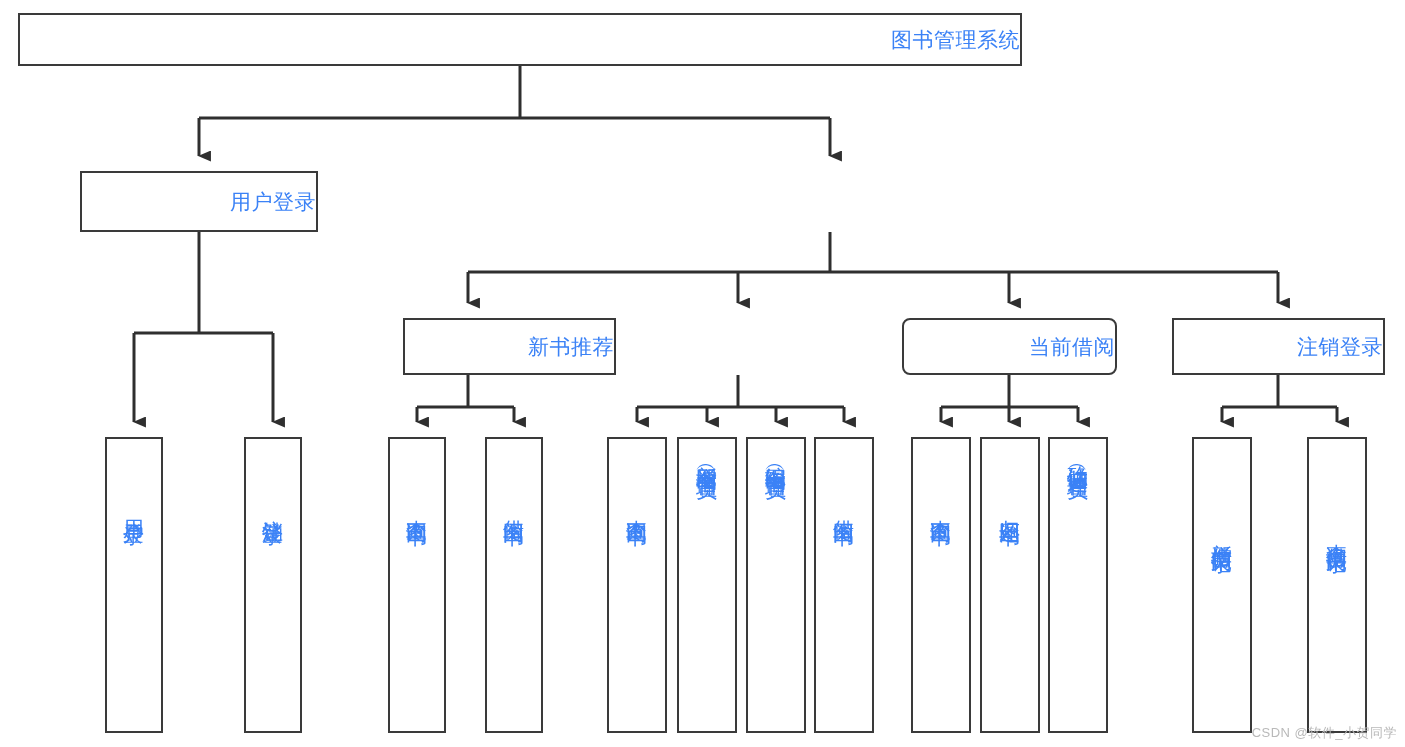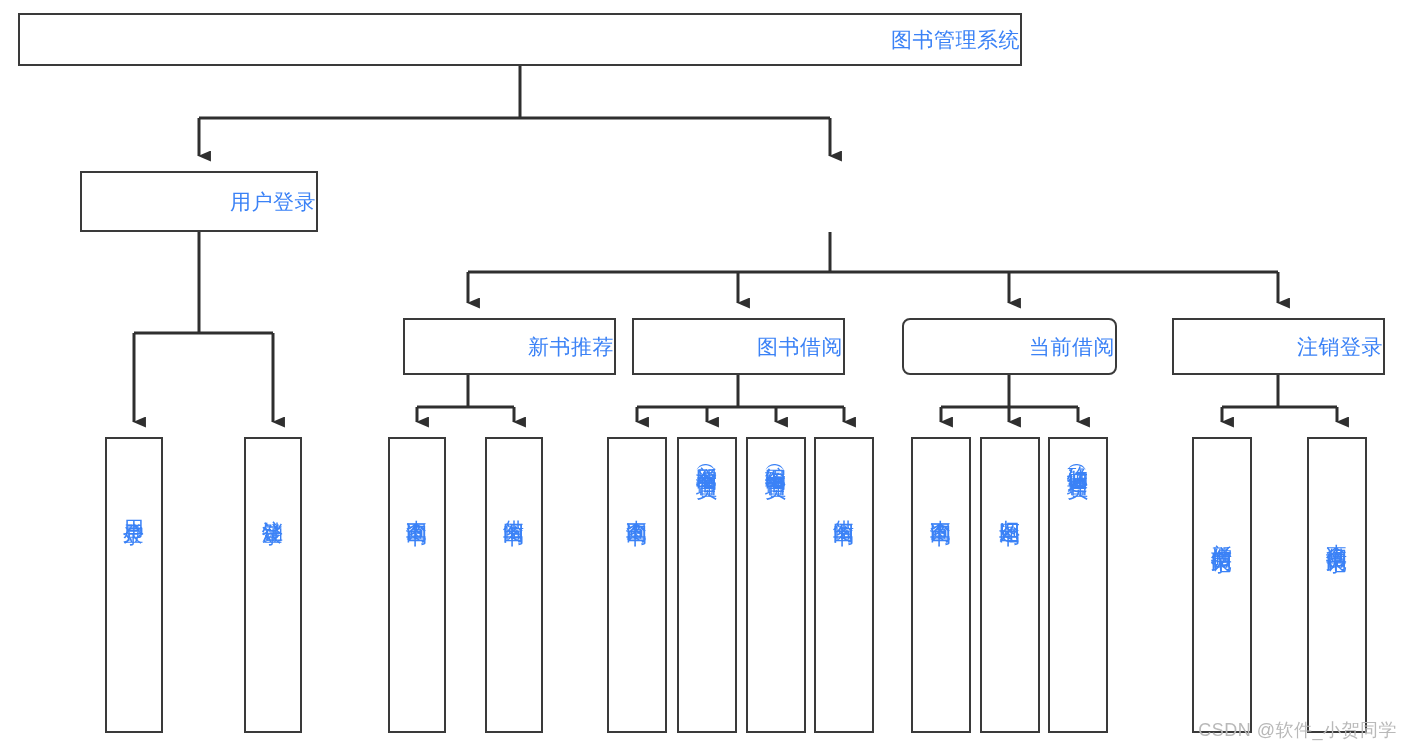--- a/index.html
+++ b/index.html
@@ -63,21 +63,21 @@
   .node.vert.midlow .node-label {
     padding-top: 84px;
   }
   .node.vert.long .node-label {
     padding-top: 6px;
   }
   .watermark {
     position: absolute;
     right: 8px;
     bottom: 5px;
-    font-size: 18px;
+    font-size: 13px;
     color: #b9b9b9;
     white-space: nowrap;
     letter-spacing: 0.5px;
   }
 </style>
 </head>
 <body>
 
 <div id="diagram-root">
 
@@ -135,23 +135,20 @@
     <span class="node-label">图书管理系统</span>
   </div>
 
   <div class="node horiz" style="left:80px; top:171px; width:238px; height:61px;">
     <span class="node-label">用户登录</span>
   </div>
 
   <div class="node horiz" style="left:362px; top:318px; width:213px; height:57px;margin-left:41px;">
     <span class="node-label">新书推荐</span>
   </div>
-  <div class="node horiz" style="left:632px; top:318px; width:213px; height:57px;">
-    <span class="node-label">图书借阅</span>
-  </div>
   <div class="node horiz" style="left:902px; top:318px; width:215px; height:57px;border-radius:8px;">
     <span class="node-label">当前借阅</span>
   </div>
   <div class="node horiz" style="left:1172px; top:318px; width:213px; height:57px;">
     <span class="node-label">注销登录</span>
   </div>
 
   <div class="node vert mid" style="left:105px; top:437px; width:58px; height:296px;">
     <span class="node-label">用户登录</span>
   </div>

